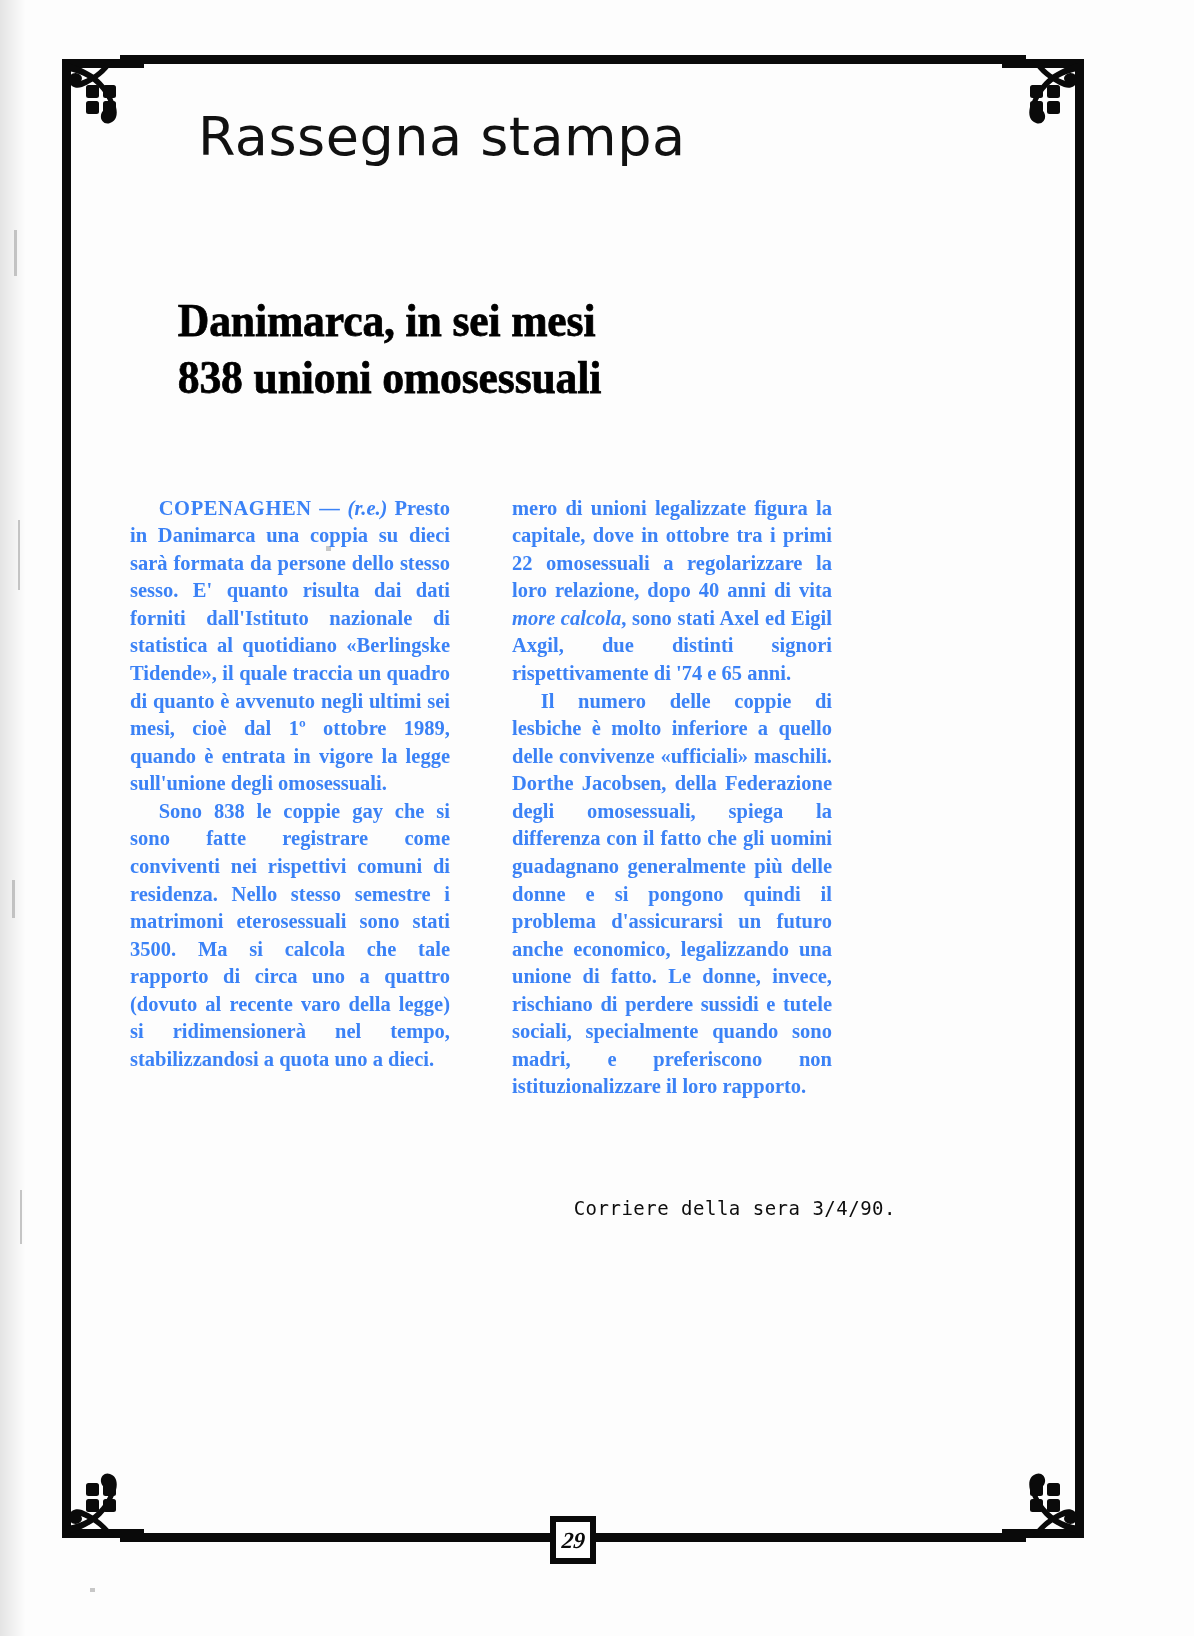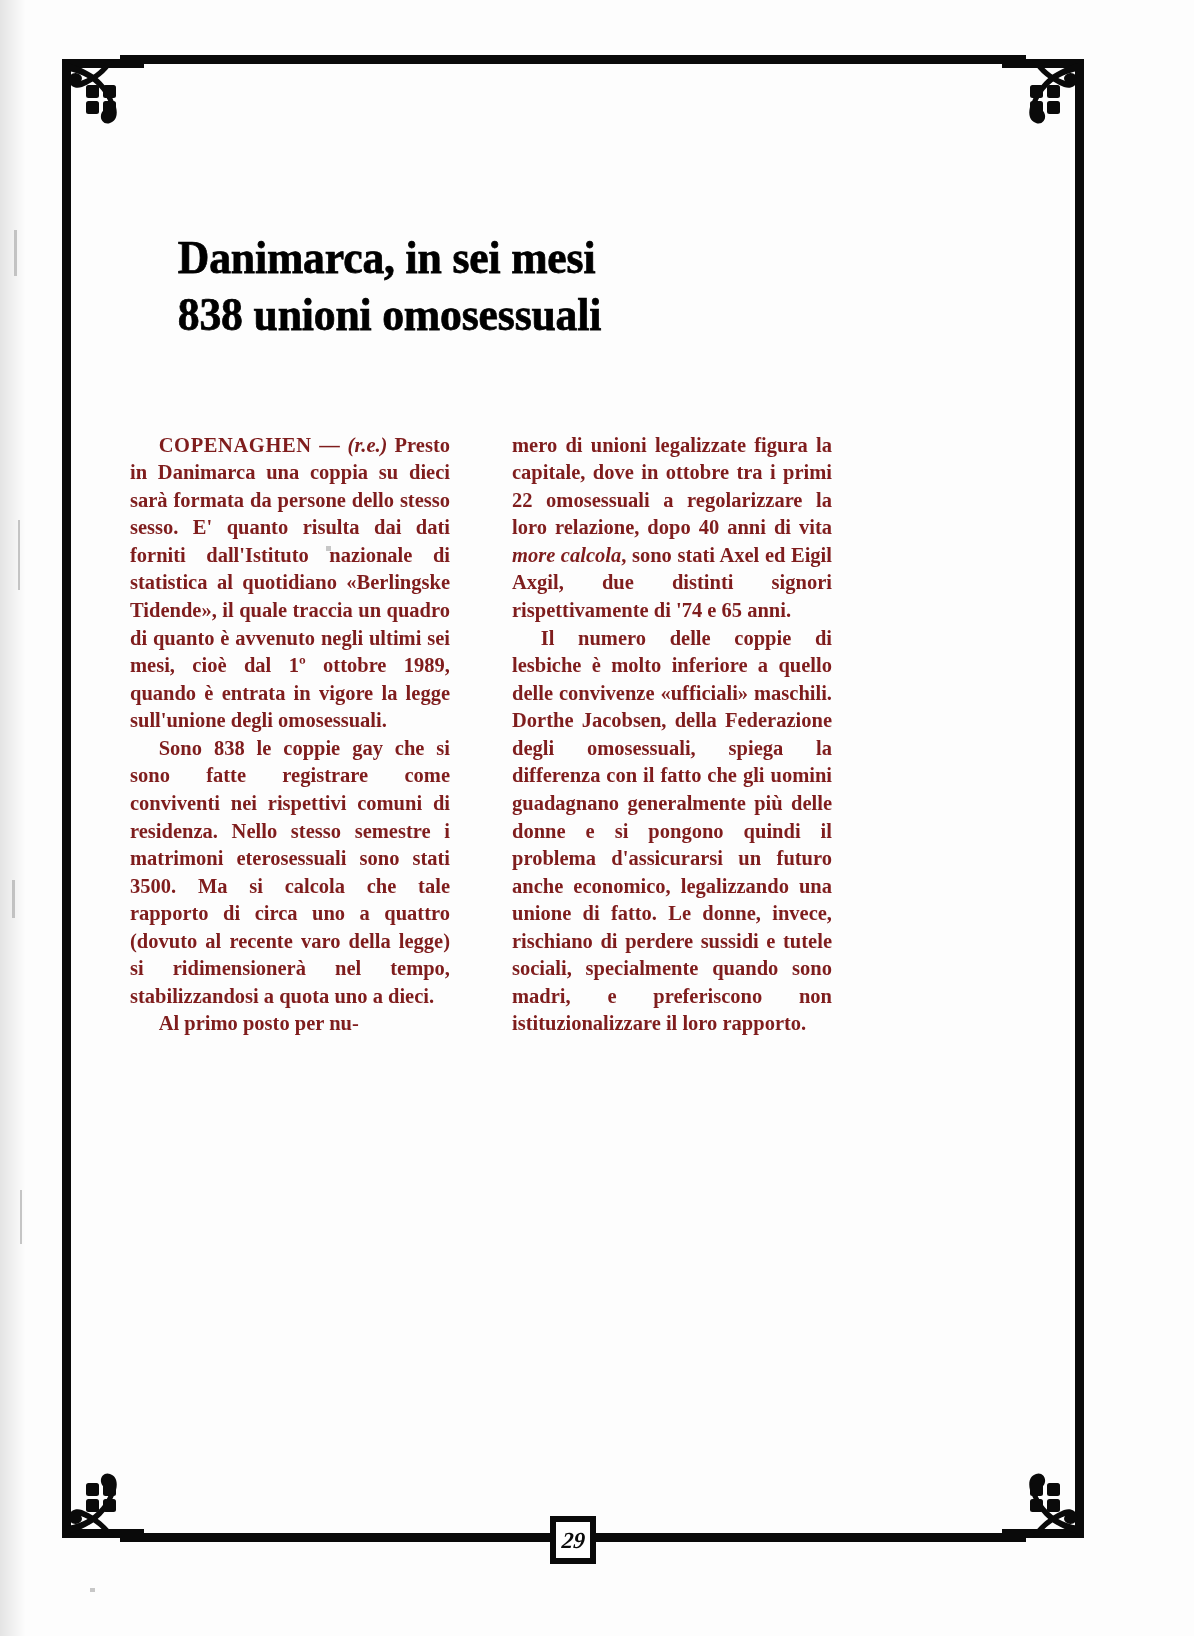--- a/index.html
+++ b/index.html
@@ -137,21 +137,21 @@
     width: 320px;
   }
   .column p {
     margin: 0;
     font-family: "Liberation Serif", serif;
     font-weight: 700;
     font-size: 20.5px;
     line-height: 1.345;
     text-align: justify;
     text-justify: inter-word;
-    color: #7f1d1d;
+    color: #3b82f6;
     hyphens: manual;
   }
   .column p + p { text-indent: 1.4em; }
   .column p.lead { text-indent: 1.4em; }
   .dateline { letter-spacing: 0.6px; }
   .it { font-style: italic; }
 
   #attribution {
     margin-top: 96px;
     text-align: right;
@@ -232,34 +232,37 @@
       </svg>
     </div>
 
     <div id="page-badge">
       <span>29</span>
     </div>
   </div>
 
   <div id="content">
 
+    <h1 id="section-title">Rassegna stampa</h1>
 
     <div id="headline">
       <span class="hl-line">Danimarca, in sei mesi</span>
       <span class="hl-line">838 unioni omosessuali</span>
     </div>
 
     <div id="columns">
 
       <div class="column">
         <p class="lead"><span class="dateline">COPENAGHEN —</span> <span class="it">(r.e.)</span><span> Presto in Danimarca una coppia su dieci sarà formata da persone dello stesso sesso. E' quanto risulta dai dati forniti dall'Istituto nazionale di statistica al quotidiano «Berlingske Tidende», il quale traccia un quadro di quanto è avvenuto negli ultimi sei mesi, cioè dal 1º ottobre 1989, quando è entrata in vigore la legge sull'unione degli omosessuali.</span></p>
         <p>Sono 838 le coppie gay che si sono fatte registrare come conviventi nei rispettivi comuni di residenza. Nello stesso semestre i matrimoni eterosessuali sono stati 3500. Ma si calcola che tale rapporto di circa uno a quattro (dovuto al recente varo della legge) si ridimensionerà nel tempo, stabilizzandosi a quota uno a dieci.</p>
-        <p>Al primo posto per nu-</p>
       </div>
 
       <div class="column">
         <p><span>mero di unioni legalizzate figura la capitale, dove in ottobre tra i primi 22 omosessuali a regolarizzare la loro relazione, dopo 40 anni di vita </span><span class="it">more calcola</span><span>, sono stati Axel ed Eigil Axgil, due distinti signori rispettivamente di '74 e 65 anni.</span></p>
         <p>Il numero delle coppie di lesbiche è molto inferiore a quello delle convivenze «ufficiali» maschili. Dorthe Jacobsen, della Federazione degli omosessuali, spiega la differenza con il fatto che gli uomini guadagnano generalmente più delle donne e si pongono quindi il problema d'assicurarsi un futuro anche economico, legalizzando una unione di fatto. Le donne, invece, rischiano di perdere sussidi e tutele sociali, specialmente quando sono madri, e preferiscono non istituzionalizzare il loro rapporto.</p>
       </div>
     </div>
 
+    <div id="attribution">
+      <span>Corriere della sera 3/4/90.</span>
+    </div>
   </div>
 </div>
 
 </body></html>

